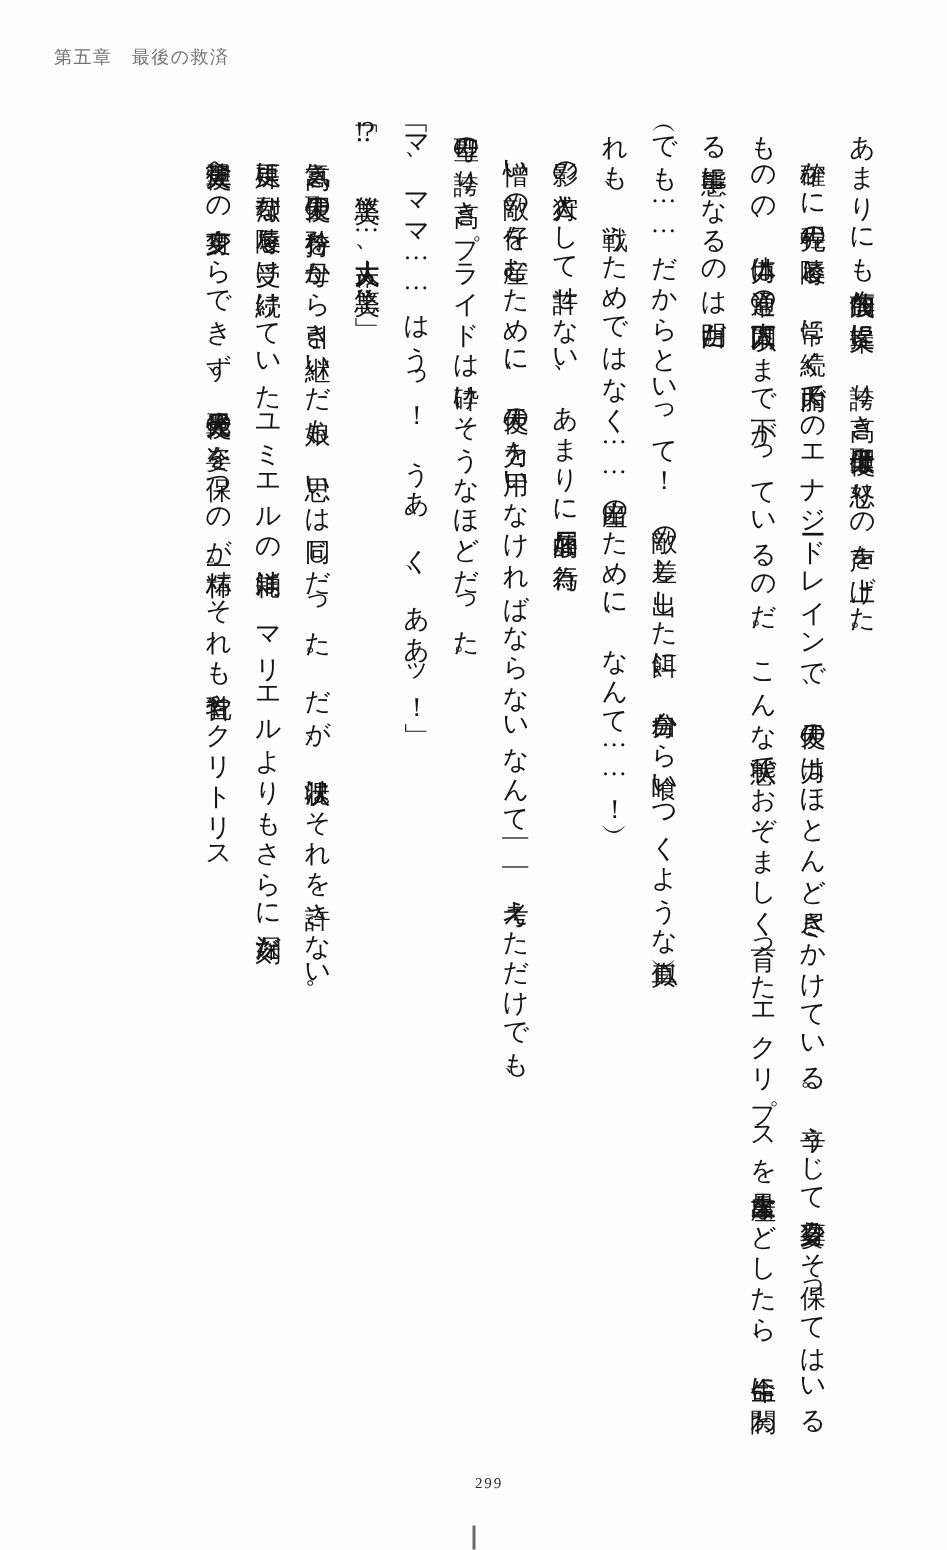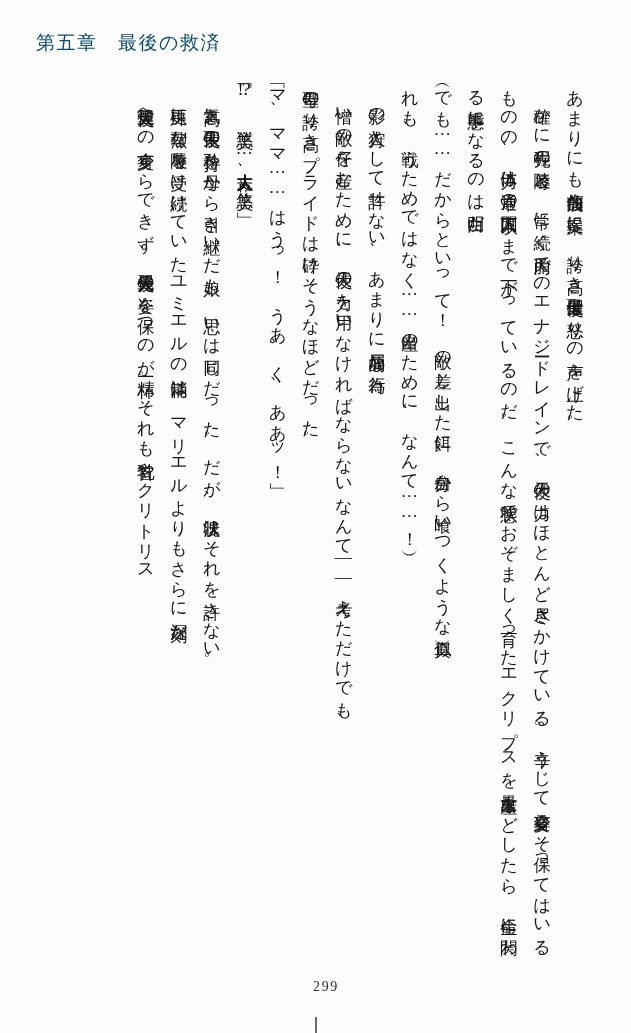--- a/index.html
+++ b/index.html
@@ -20,23 +20,23 @@
     position: absolute;
     inset: 0;
     background: #fdfdfd;
   }
 
   
   .running-head {
     position: absolute;
     top: 30px;
     left: 36px;
-    font-size: 19px;
+    font-size: 12px;
     letter-spacing: 0.08em;
-    color: #0c4a6e;
+    color: #737373;
     white-space: nowrap;
   }
 
   
   .head-rule {
     position: absolute;
     top: 62px;
     left: 34px;
     width: 0px;
     height: 0px;
@@ -67,21 +67,21 @@
     text-indent: 0;
   }
 
   
   .page-number {
     position: absolute;
     bottom: 38px;
     left: 0;
     right: 0;
     text-align: center;
-    font-size: 14px;
+    font-size: 10px;
     letter-spacing: 0.12em;
     color: #2b2b2b;
     padding-left: 21px;
   }
 
   
   .bottom-tick {
     position: absolute;
     bottom: 0px;
     left: 50%;

